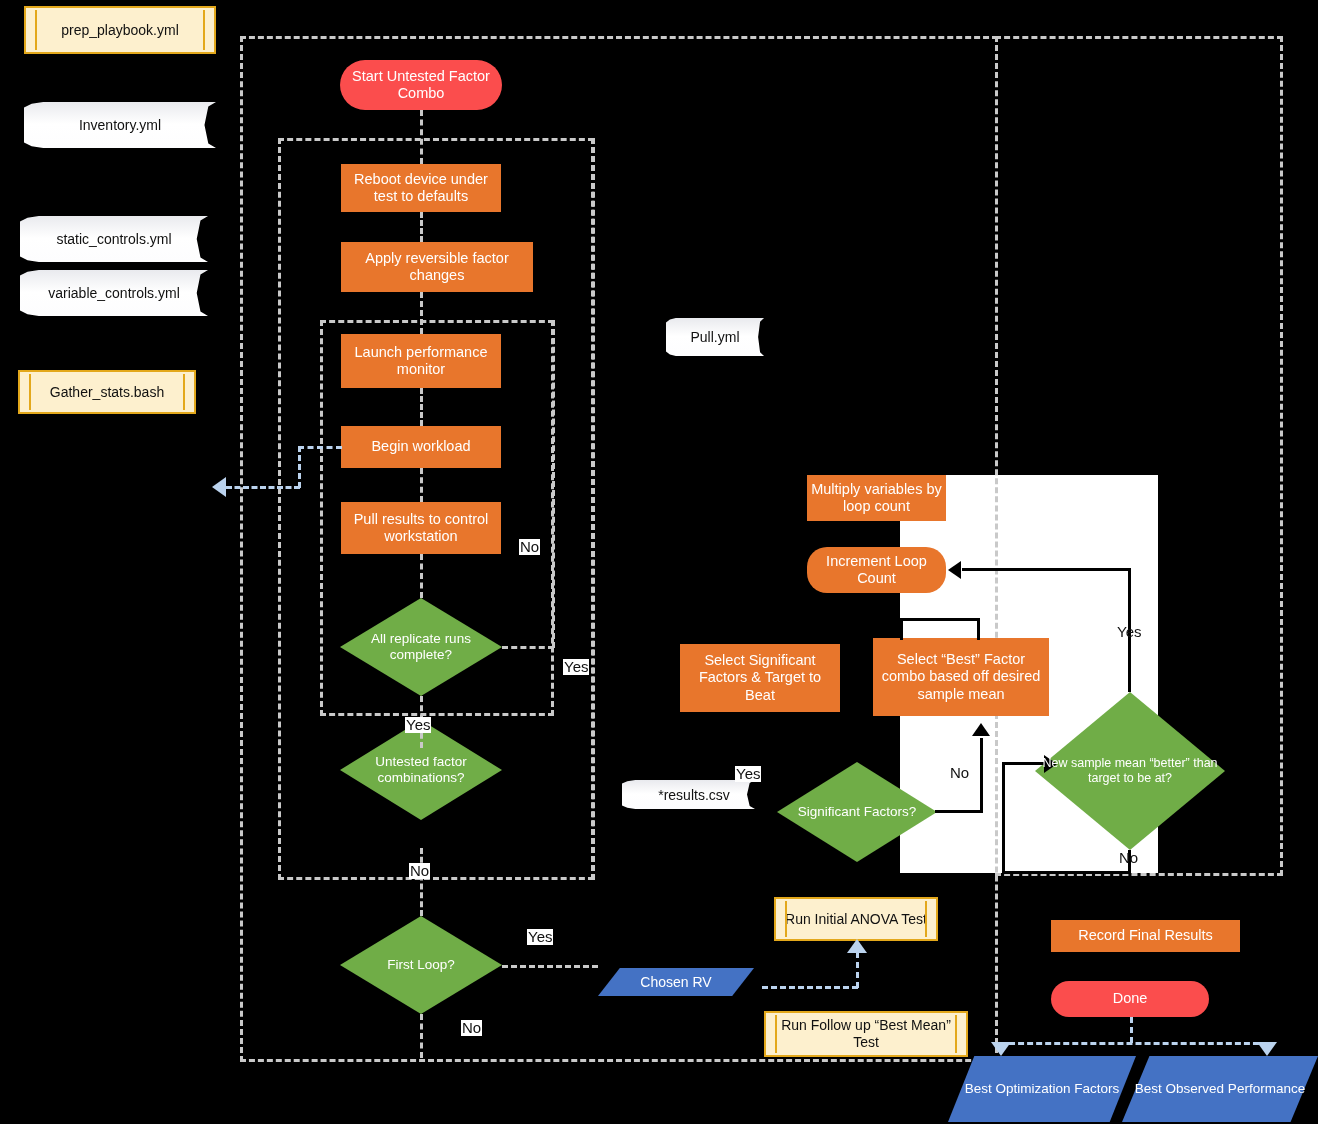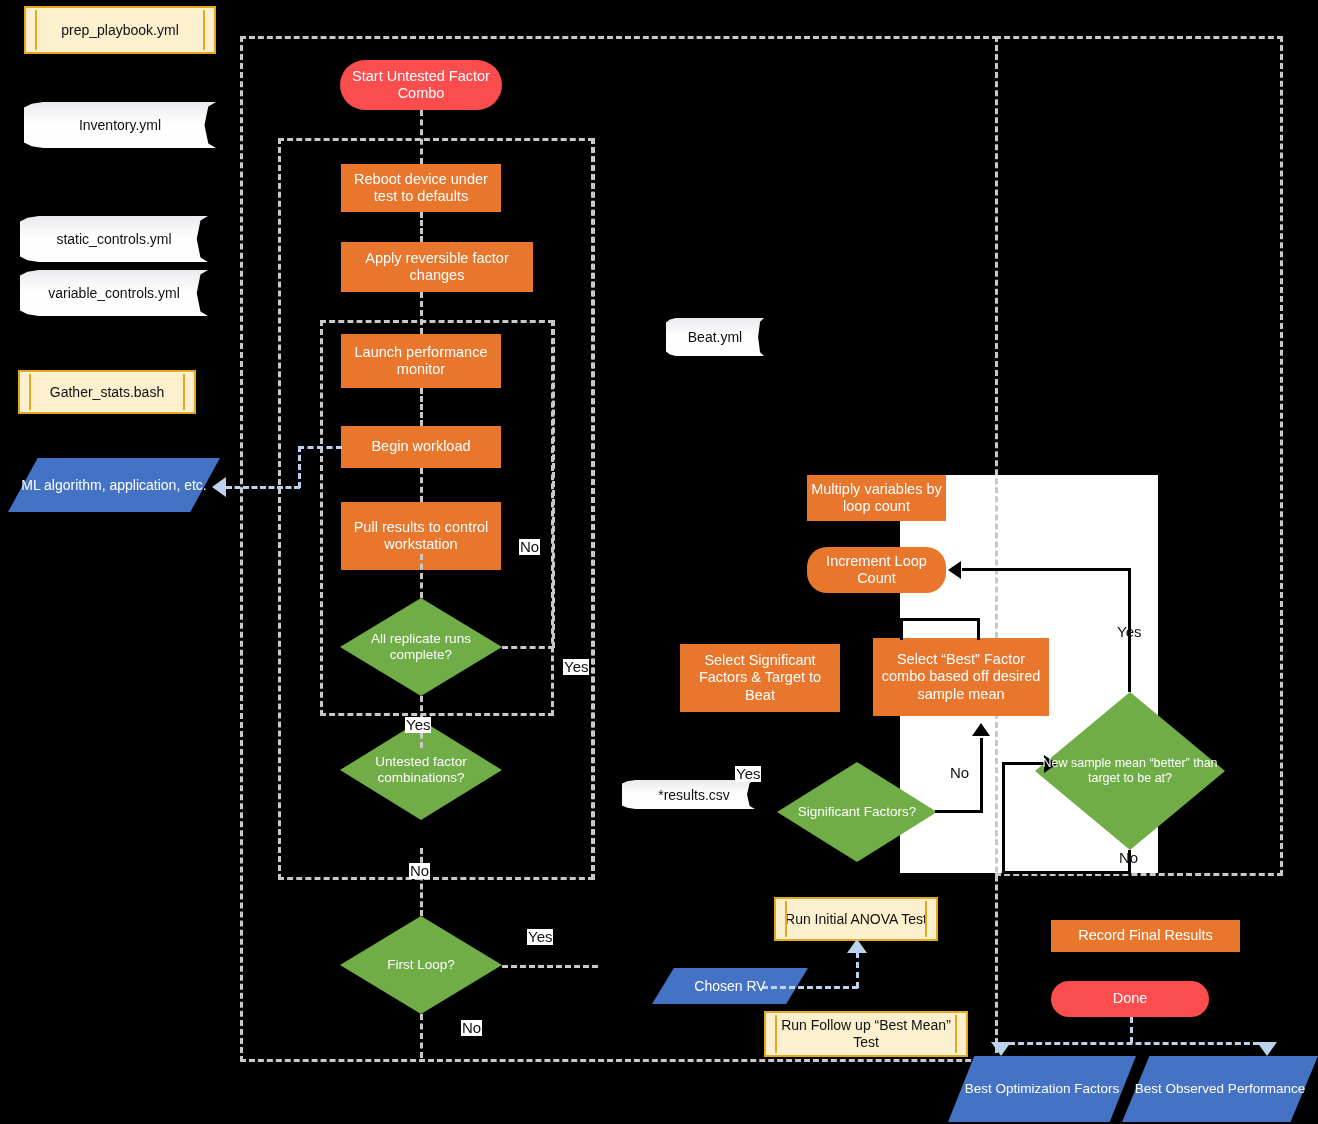--- a/index.html
+++ b/index.html
@@ -84,24 +84,20 @@
 
   <div class="doc" style="left:20px;top:270px;width:188px;height:46px;">
     <div class="docshape"></div>
     <span>variable_controls.yml</span>
   </div>
 
   <div class="node script" style="left:18px;top:370px;width:178px;height:44px;">
     <span>Gather_stats.bash</span>
   </div>
 
-  <div class="data" style="left:8px;top:458px;width:212px;height:54px;">
-    <div class="datashape"></div>
-    <span>ML algorithm, application, etc.</span>
-  </div>
 
   <div class="node terminator" style="left:340px;top:60px;width:162px;height:50px;">
     <span>Start Untested Factor Combo</span>
   </div>
 
   <div class="node process" style="left:341px;top:164px;width:160px;height:48px;">
     <span>Reboot device under test to defaults</span>
   </div>
 
   <div class="node process" style="left:341px;top:242px;width:192px;height:50px;">
@@ -109,42 +105,42 @@
   </div>
 
   <div class="node process" style="left:341px;top:334px;width:160px;height:54px;">
     <span>Launch performance monitor</span>
   </div>
 
   <div class="node process" style="left:341px;top:426px;width:160px;height:42px;">
     <span>Begin workload</span>
   </div>
 
-  <div class="node process" style="left:341px;top:502px;width:160px;height:68px;">
+  <div class="node process" style="left:341px;top:502px;width:160px;height:52px;">
     <span>Pull results to control workstation</span>
   </div>
 
   <div class="node decision" style="left:340px;top:598px;width:162px;height:98px;">
     <div class="dshape"></div>
     <span>All replicate runs complete?</span>
   </div>
 
   <div class="node decision" style="left:340px;top:720px;width:162px;height:100px;">
     <div class="dshape"></div>
     <span>Untested factor combinations?</span>
   </div>
 
   <div class="node decision" style="left:340px;top:916px;width:162px;height:98px;">
     <div class="dshape"></div>
     <span>First Loop?</span>
   </div>
 
   <div class="doc" style="left:666px;top:318px;width:98px;height:38px;">
     <div class="docshape"></div>
-    <span>Beat.yml</span>
+    <span>Pull.yml</span>
   </div>
 
   <div class="doc" style="left:622px;top:780px;width:122px;height:29px;padding-left:11px;">
     <div class="docshape"></div>
     <span>*results.csv</span>
   </div>
 
   <div class="node process" style="left:807px;top:475px;width:139px;height:46px;">
     <span>Multiply variables by loop count</span>
   </div>
@@ -168,21 +164,21 @@
 
   <div class="node decision" style="left:1035px;top:692px;width:190px;height:158px;font-size:12.5px;">
     <div class="dshape"></div>
     <span>New sample mean “better” than target to be at?</span>
   </div>
 
   <div class="node script" style="left:774px;top:897px;width:164px;height:44px;">
     <span>Run Initial ANOVA Test</span>
   </div>
 
-  <div class="data" style="left:652px;top:968px;width:156px;height:36px;">
+  <div class="data" style="left:598px;top:968px;width:156px;height:28px;">
     <div class="datashape"></div>
     <span>Chosen RV</span>
   </div>
 
   <div class="node script" style="left:764px;top:1011px;width:204px;height:46px;">
     <span>Run Follow up “Best Mean” Test</span>
   </div>
 
   <div class="node process" style="left:1051px;top:920px;width:189px;height:32px;">
     <span>Record Final Results</span>

